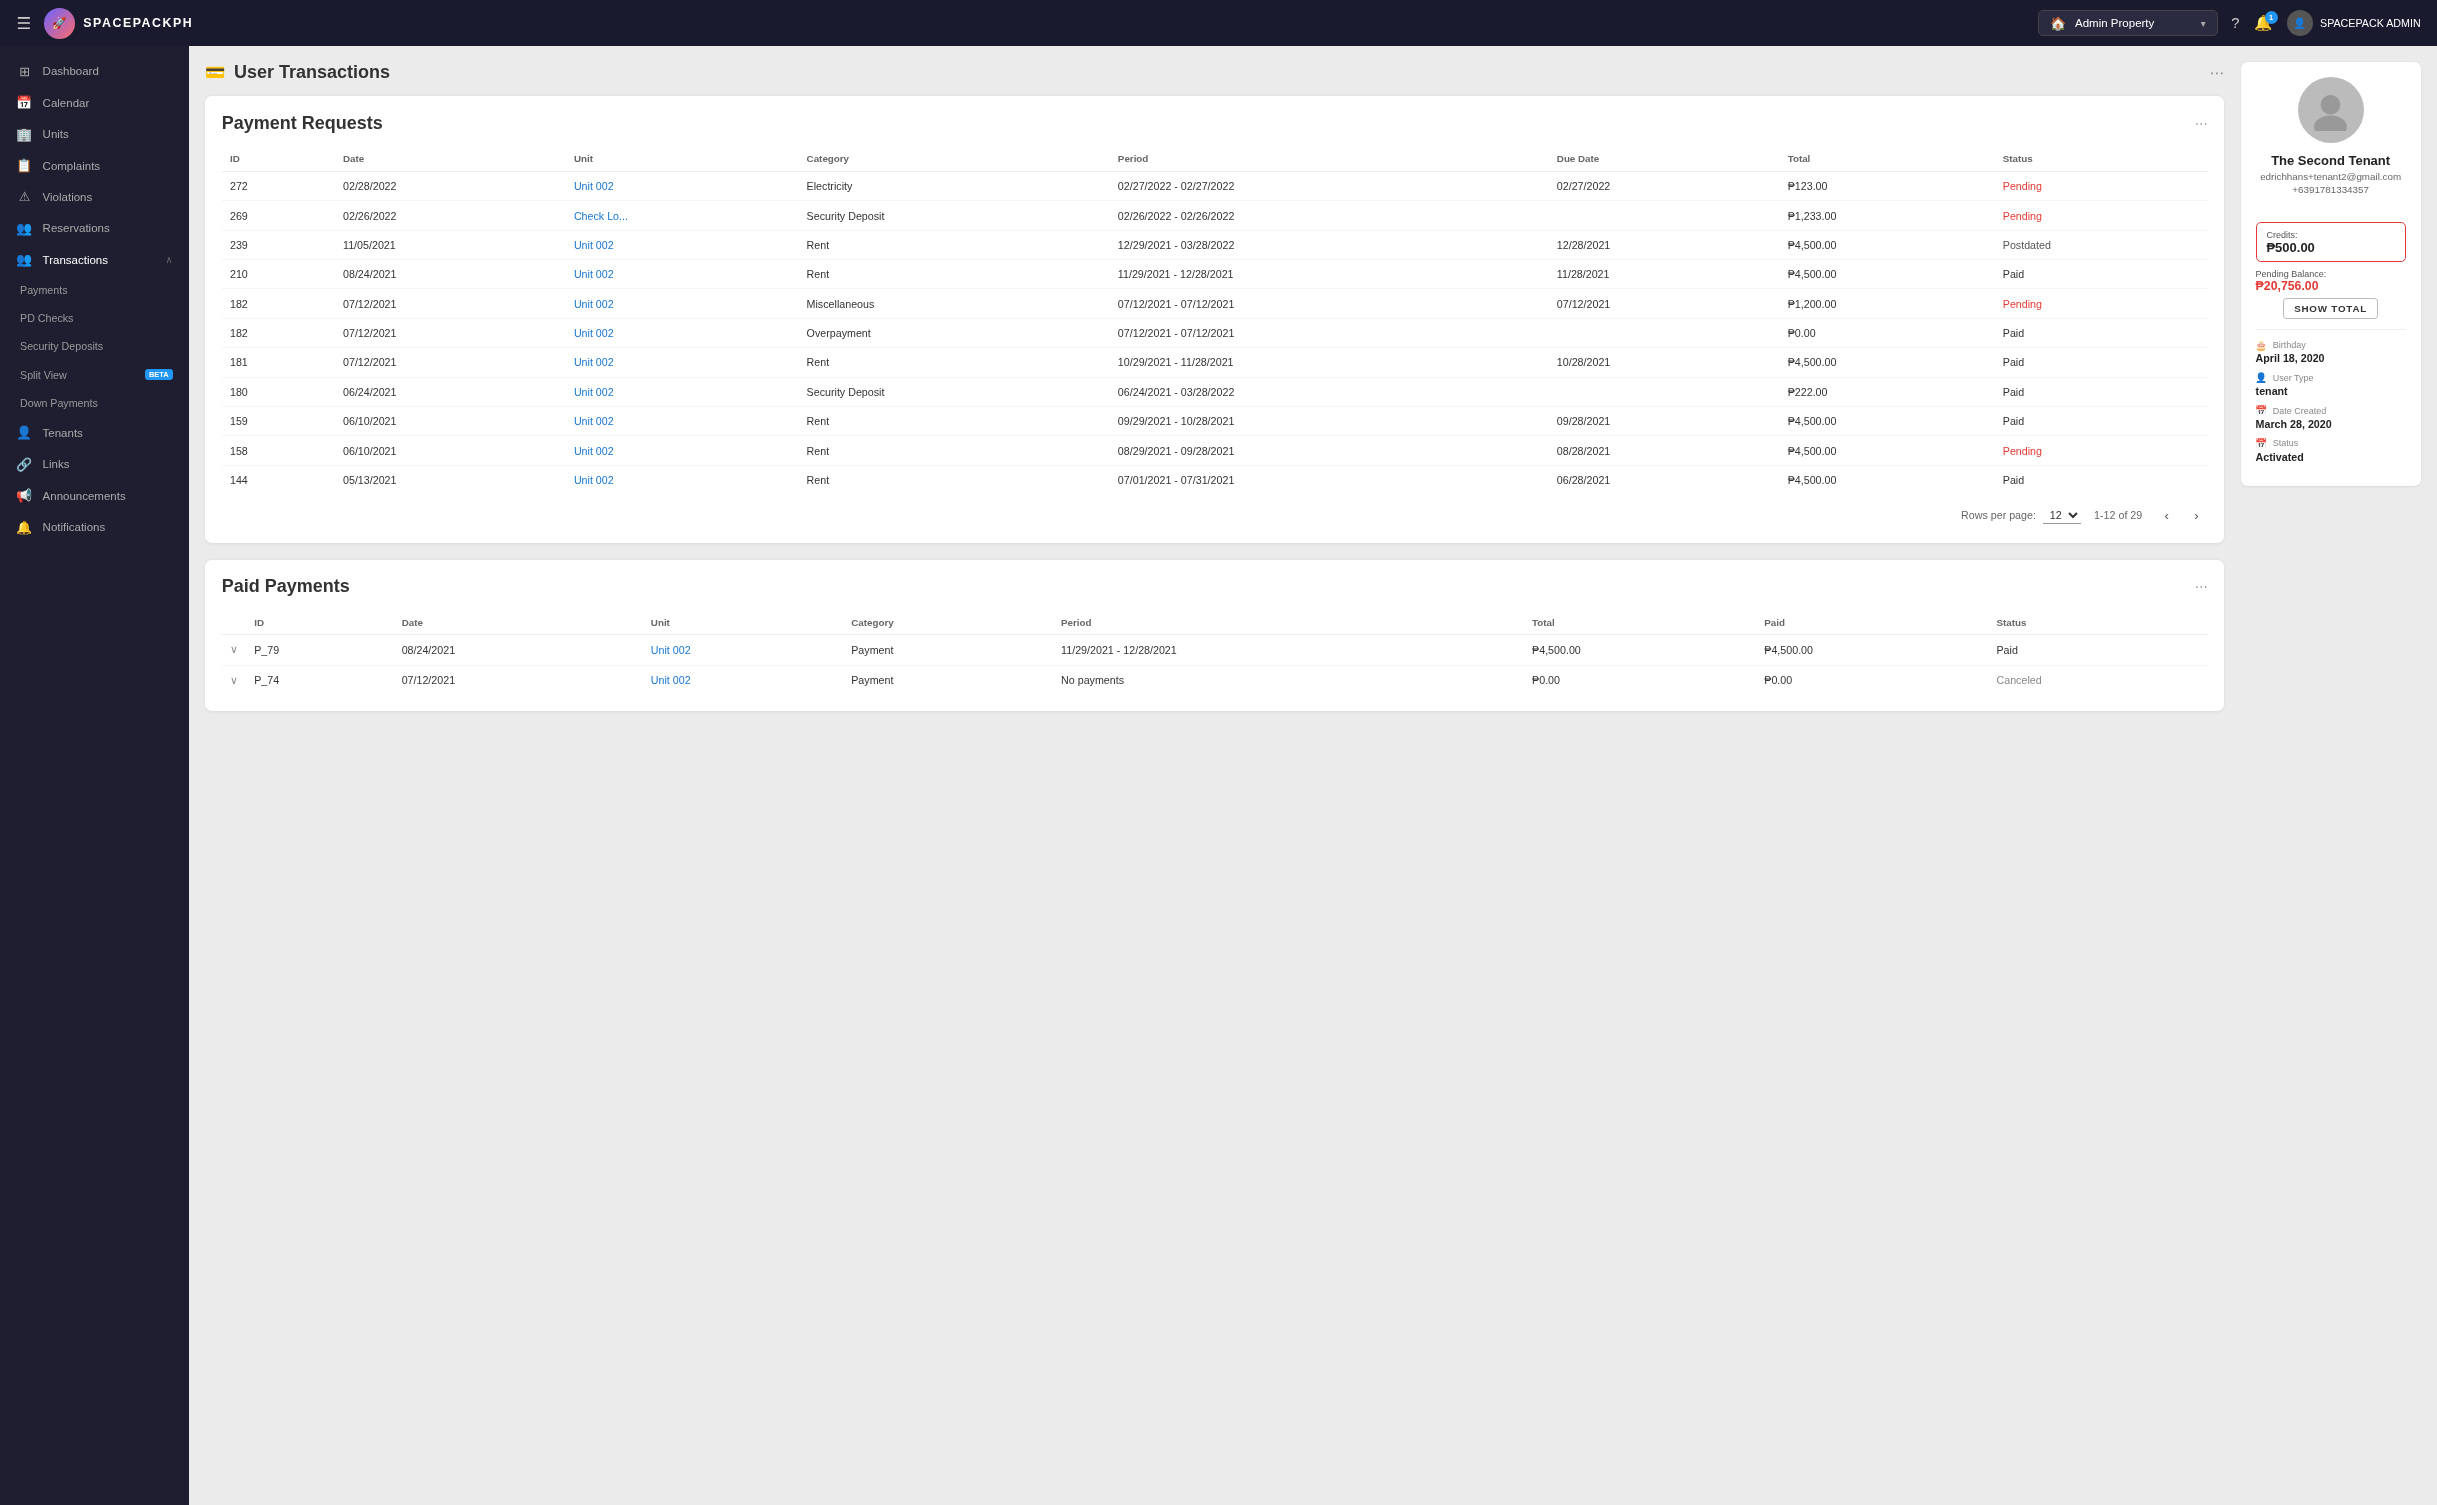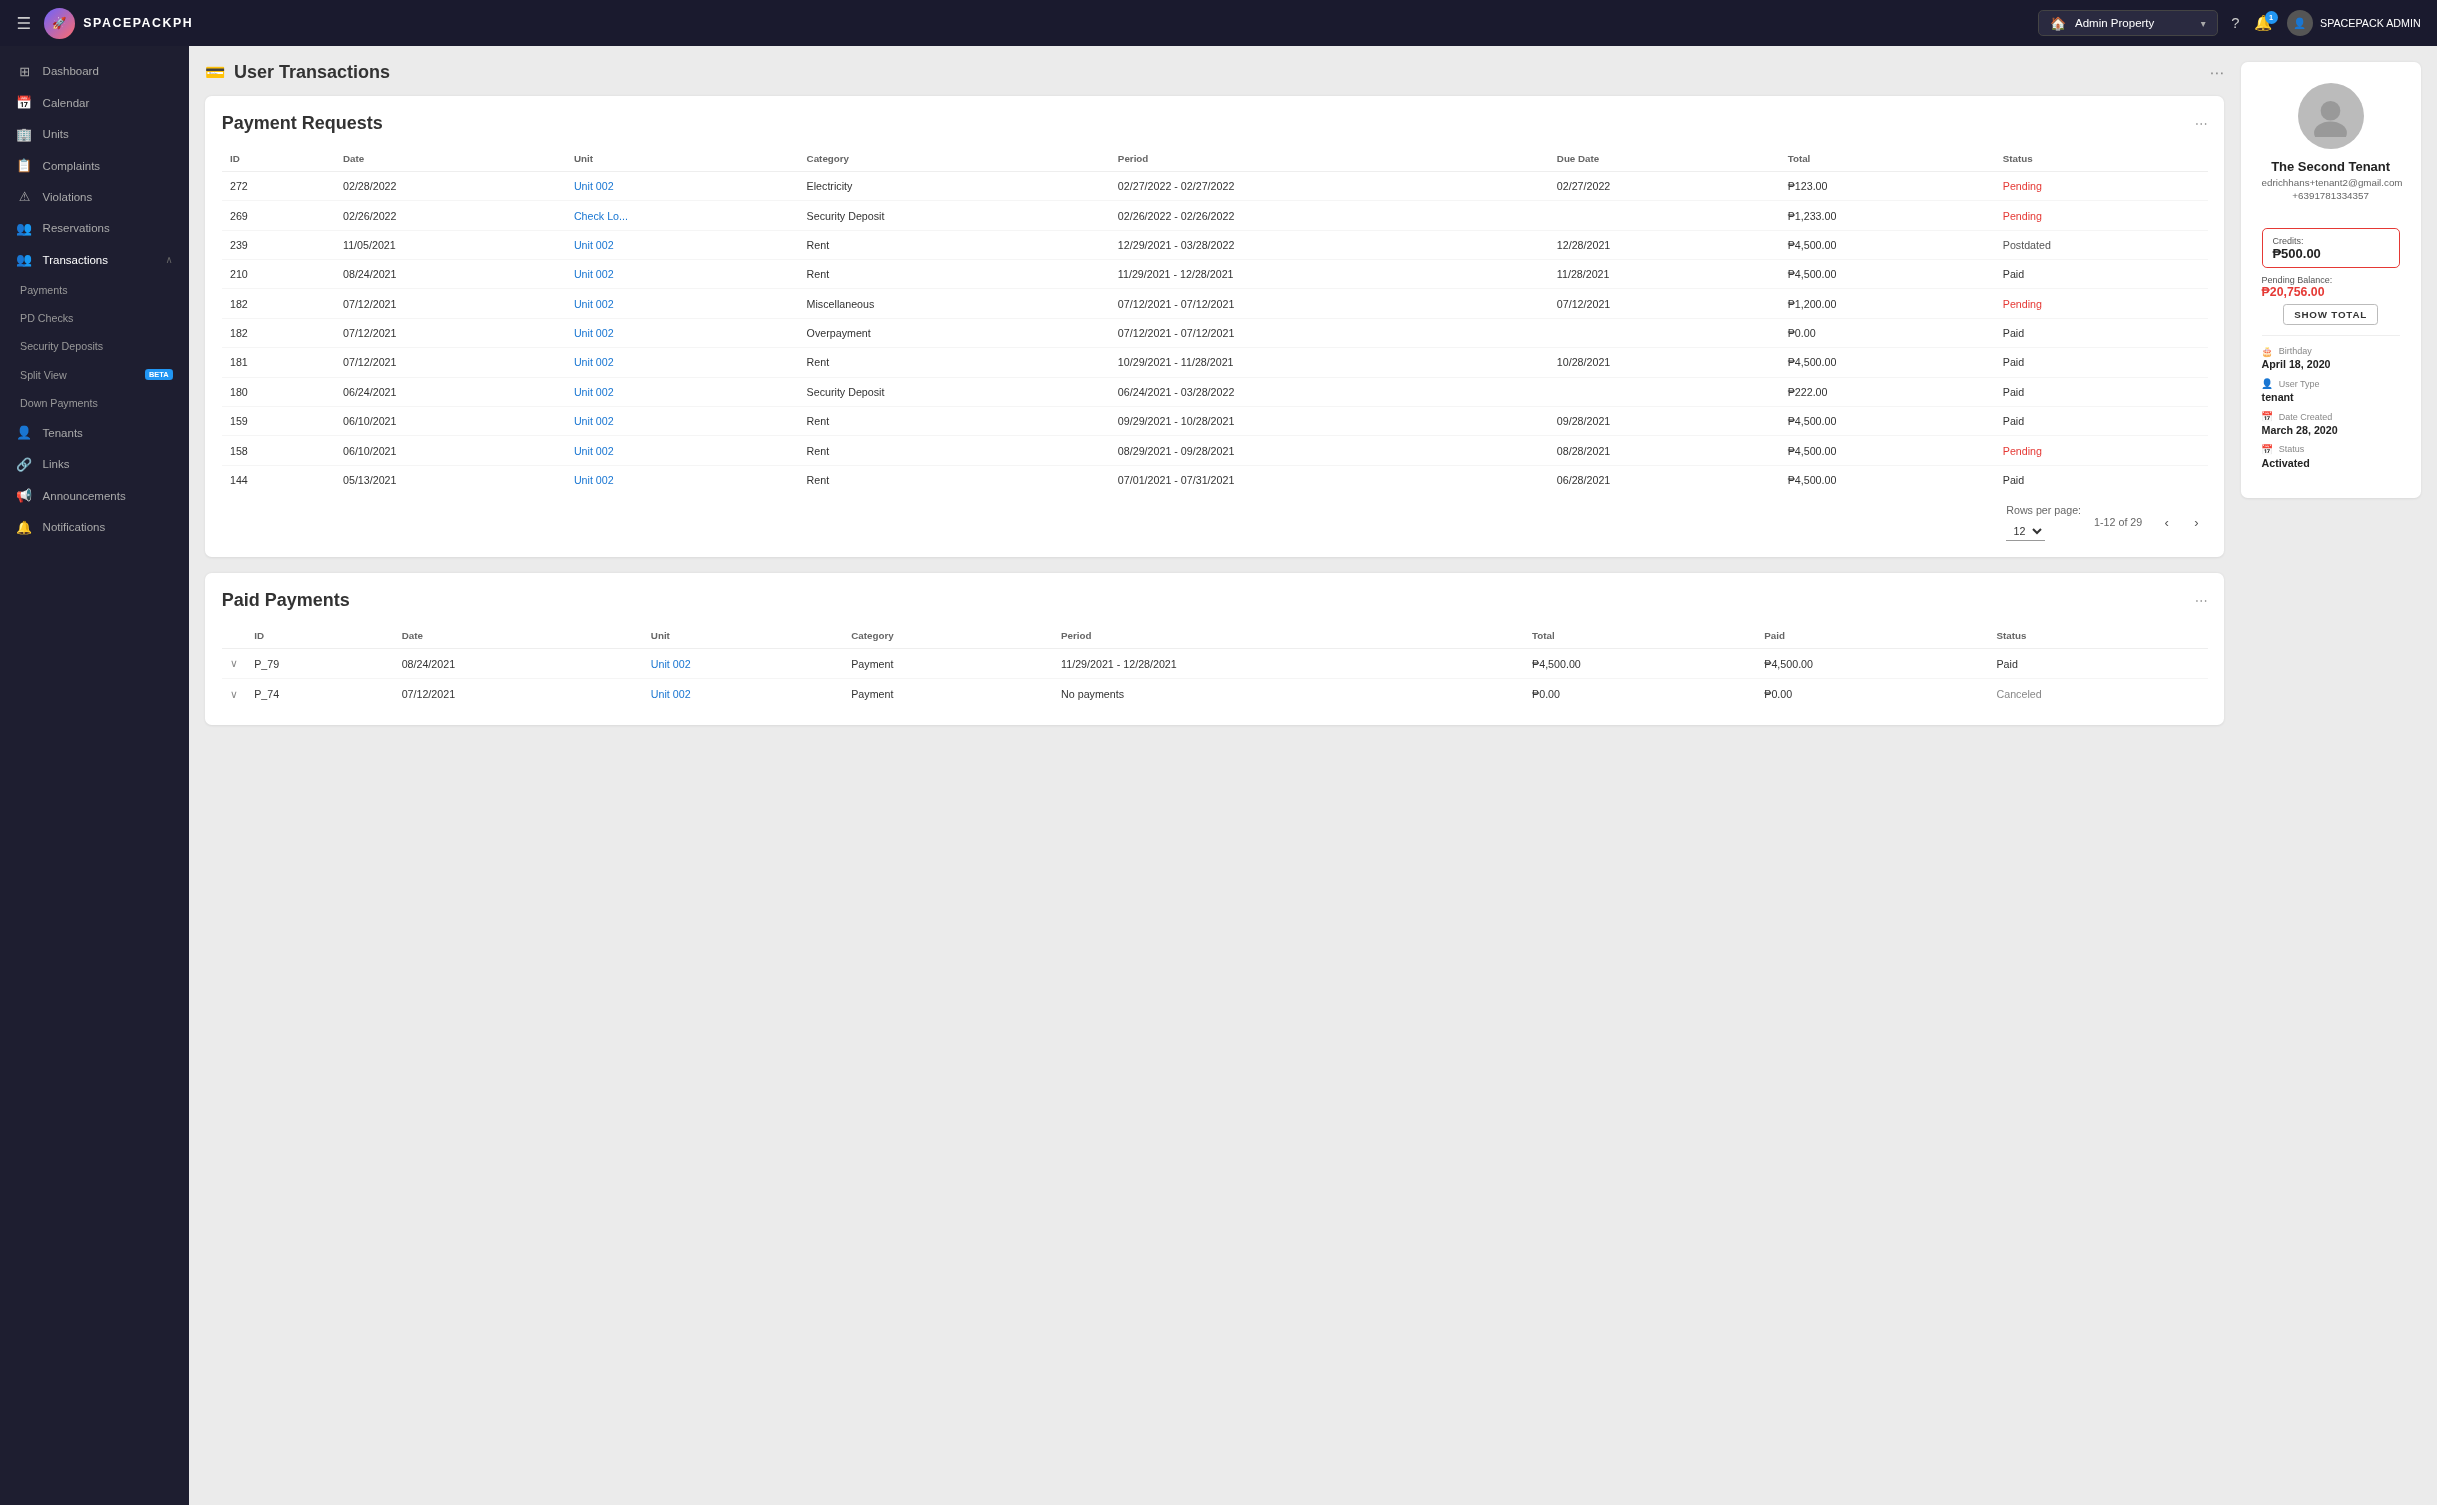--- a/index.html
+++ b/index.html
@@ -126,21 +126,21 @@
     .status-pending { color: #e53935; font-weight: 500; }
     .status-paid { color: #333; }
     .status-postdated { color: #555; }
     .status-canceled { color: #888; }
 
     .table-footer {
       display: flex; align-items: center; justify-content: flex-end;
       padding-top: 9.8px; gap: 13px; color: #666; font-size: 10.7px;
     }
     .rows-select {
-      display: flex; align-items: flex-start; gap: 6.6px; flex-direction: column;
+      display: flex; align-items: center; gap: 6.6px;
     }
     .rows-select select {
       border: none; border-bottom: 0.8px solid #999;
       font-size: 10.7px; color: #333; background: transparent;
       cursor: pointer; padding: 1.6px 3.3px;
     }
     .pagination { display: flex; align-items: center; gap: 6.6px; }
     .pagination .page-btn {
       width: 23px; height: 23px; border-radius: 50%; border: none;
       background: transparent; cursor: pointer; color: #555;
@@ -150,21 +150,21 @@
 
     
     td.expand-cell { width: 16.4px; color: #888; cursor: pointer; }
 
     
     .right-panel {
       width: 180px; flex-shrink: 0;
     }
     .user-card {
       background: #fff; border-radius: 6.6px;
-      padding: 21px; box-shadow: 0 0.8px 2.5px rgba(0,0,0,0.08);
+      padding: 15px; box-shadow: 0 0.8px 2.5px rgba(0,0,0,0.08);
       text-align: center;
     }
     .user-avatar-large {
       width: 66px; height: 66px; border-radius: 50%;
       background: #bbb; margin: 0 auto 9.8px;
       display: flex; align-items: center; justify-content: center;
       font-size: 29.5px; color: #888;
     }
     .user-display-name { font-size: 13px; font-weight: 700; color: #222; margin-bottom: 3.3px; }
     .user-email { font-size: 9.8px; color: #666; margin-bottom: 1.6px; }

